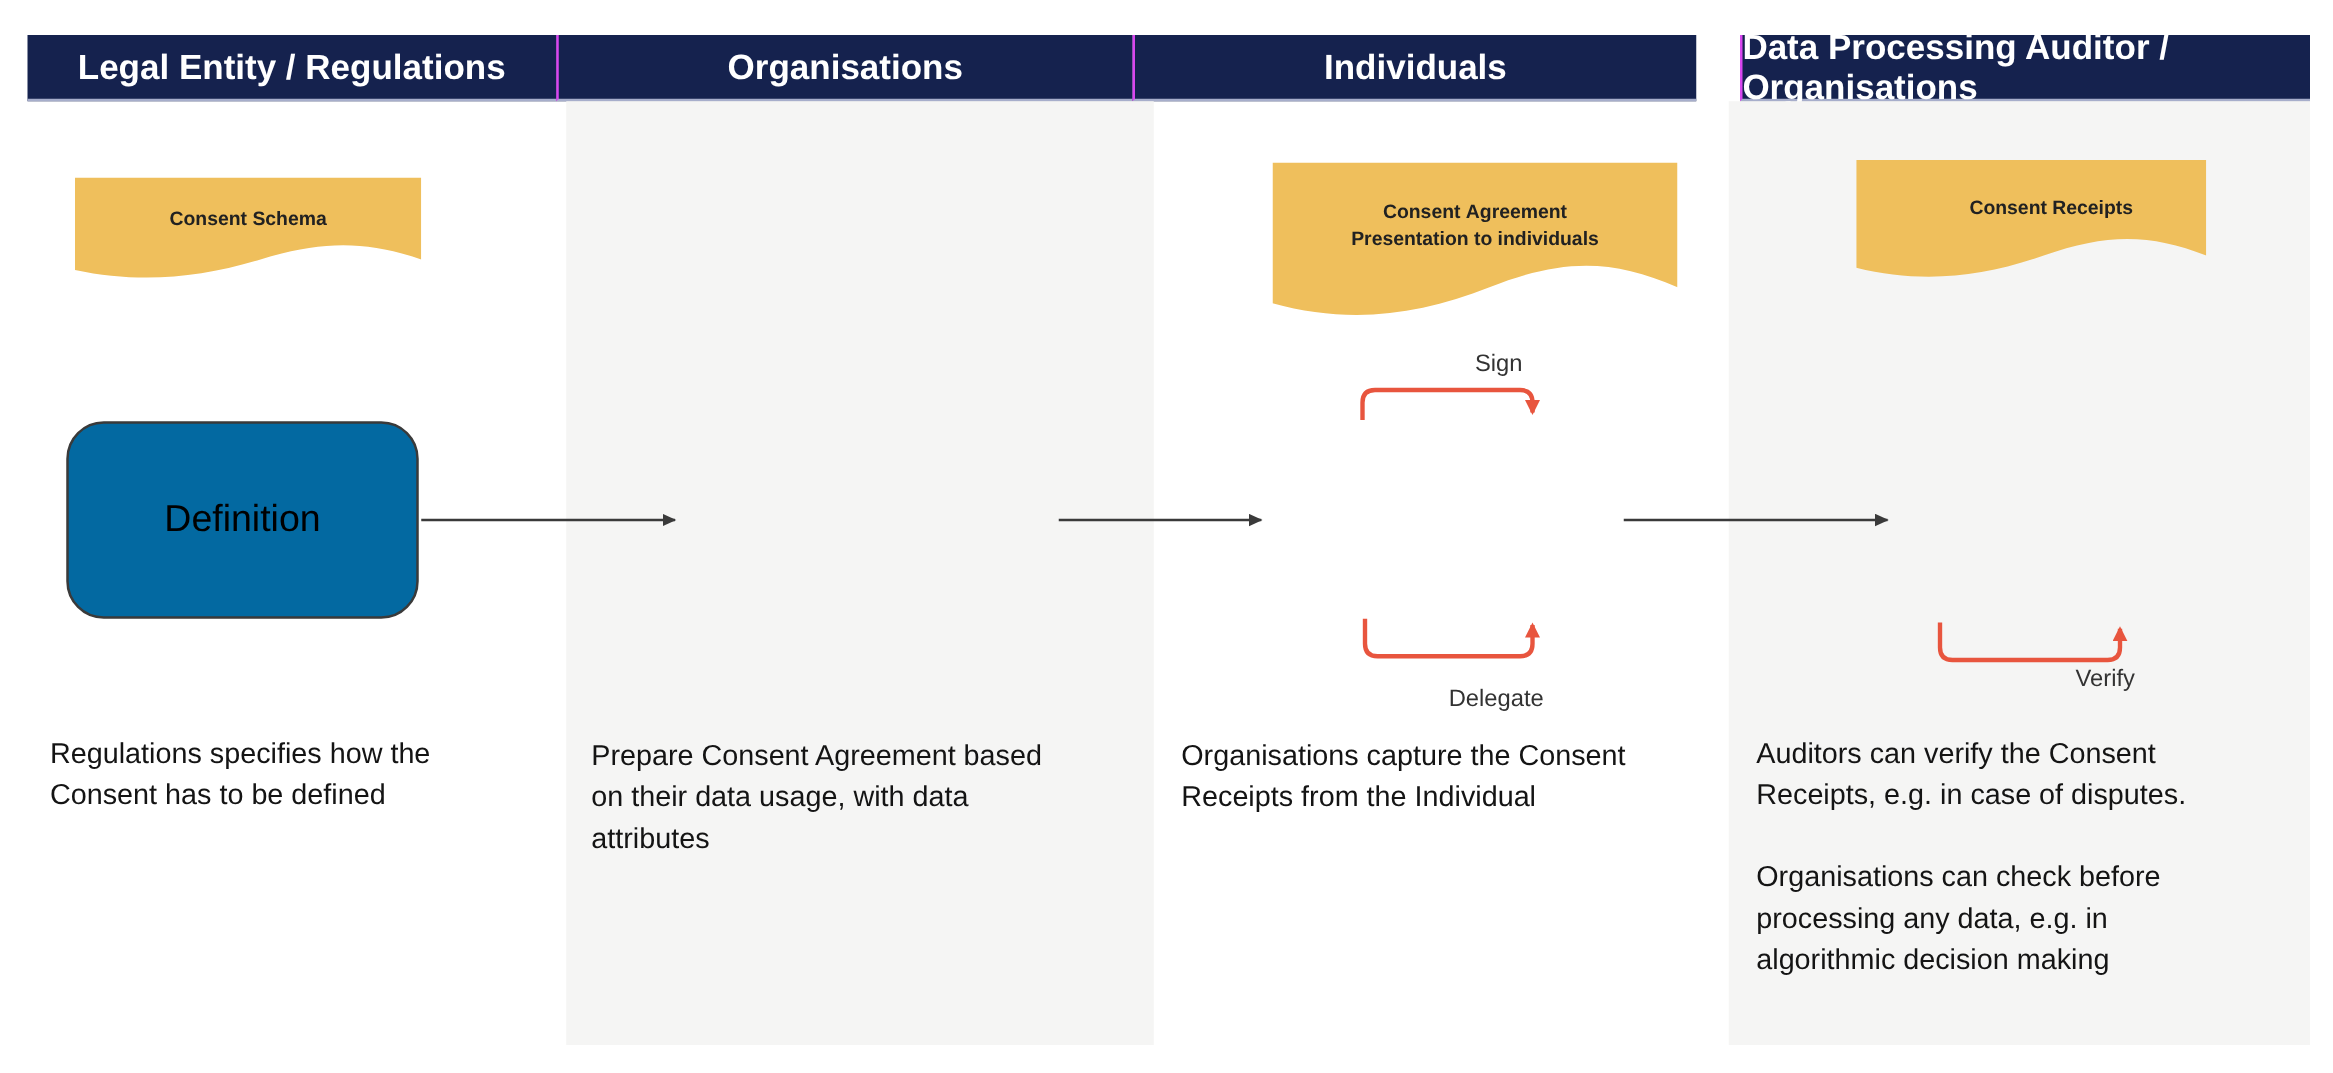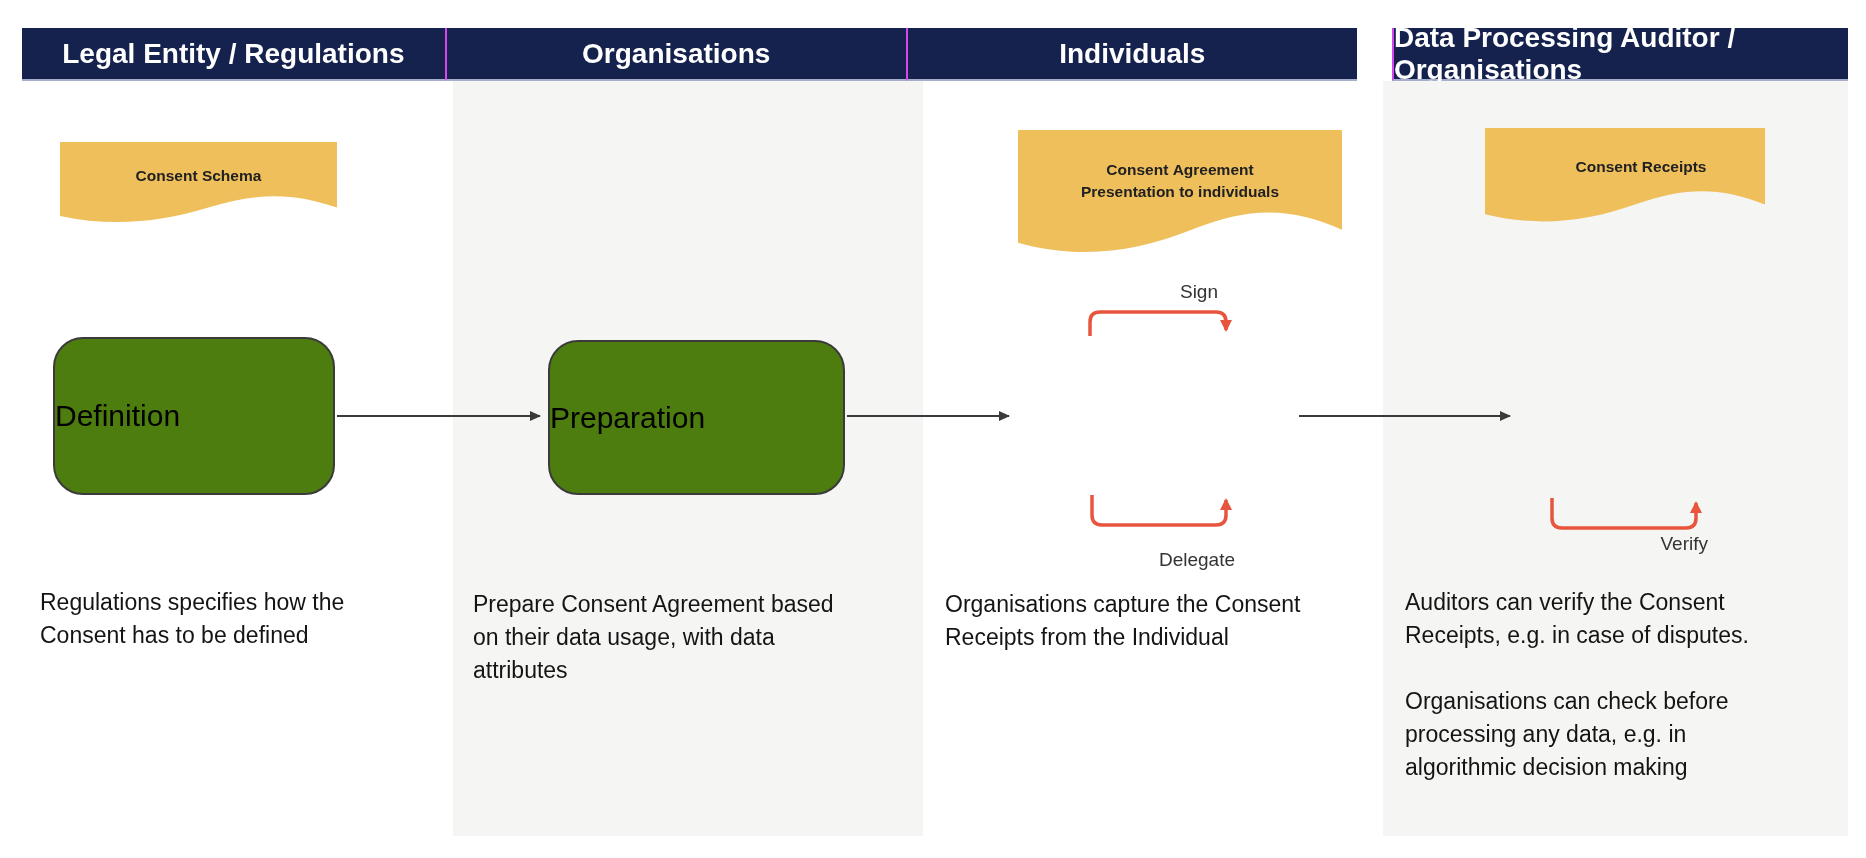--- a/index.html
+++ b/index.html
@@ -30,22 +30,22 @@
     padding-bottom:16px;
   }
   .doc .doc-label .rw{font-weight:600;}
   .doc1{left:60px;top:142px;width:277px;height:84px;}
   .doc3{left:1018px;top:130px;width:324px;height:128px;}
   .doc3 .doc-label{padding-bottom:26px;}
   .doc4{left:1485px;top:128px;width:280px;height:98px;}
   .doc4 .doc-label{padding-bottom:20px;padding-left:32px;}
   
   .process{
-    position:absolute;background:#4d7c0f;border:2px solid #3a3a3a;border-radius:30px;
-    display:flex;align-items:center;font-size:30px;color:#000;
+    position:absolute;background:#0369a1;border:2px solid #3a3a3a;border-radius:30px;
+    display:flex;align-items:center;justify-content:center;font-size:30px;color:#000;
     box-sizing:border-box;
   }
   .p-definition{left:53px;top:337px;width:282px;height:158px;}
   .p-preparation{left:548px;top:340px;width:297px;height:155px;}
   .p-capture{left:1017px;top:338px;width:280px;height:156px;}
   .p-proof{left:1518px;top:339px;width:215px;height:158px;}
   
   .overlay{position:absolute;left:0;top:0;width:1866px;height:858px;pointer-events:none;}
   
   .loop-label{position:absolute;font-size:19px;color:#333;text-align:right;}
@@ -94,23 +94,20 @@
   <div class="doc doc4">
     <svg viewBox="0 0 280 100" preserveAspectRatio="none">
       <path d="M0 0 H280 V78 C235 60 200 60 150 78 C100 96 52 101 0 88 Z" fill="#efbf5c"></path>
     </svg>
     <div class="doc-label">Consent Receipts</div>
   </div>
 
   <div class="process p-definition">
     <span>Definition</span>
   </div>
-  <div class="process p-preparation">
-    <span>Preparation</span>
-  </div>
 
   <svg class="overlay">
     <defs>
       <marker id="arrow-black" markerUnits="userSpaceOnUse" markerWidth="14" markerHeight="12" refX="10" refY="5" orient="auto">
         <path d="M0,0 L11,5 L0,10 Z" fill="#3a3a3a"></path>
       </marker>
       <marker id="arrow-red" markerUnits="userSpaceOnUse" markerWidth="16" markerHeight="14" refX="10" refY="6" orient="auto">
         <path d="M0,0 L12,6 L0,12 Z" fill="#e8553e"></path>
       </marker>
     </defs>

